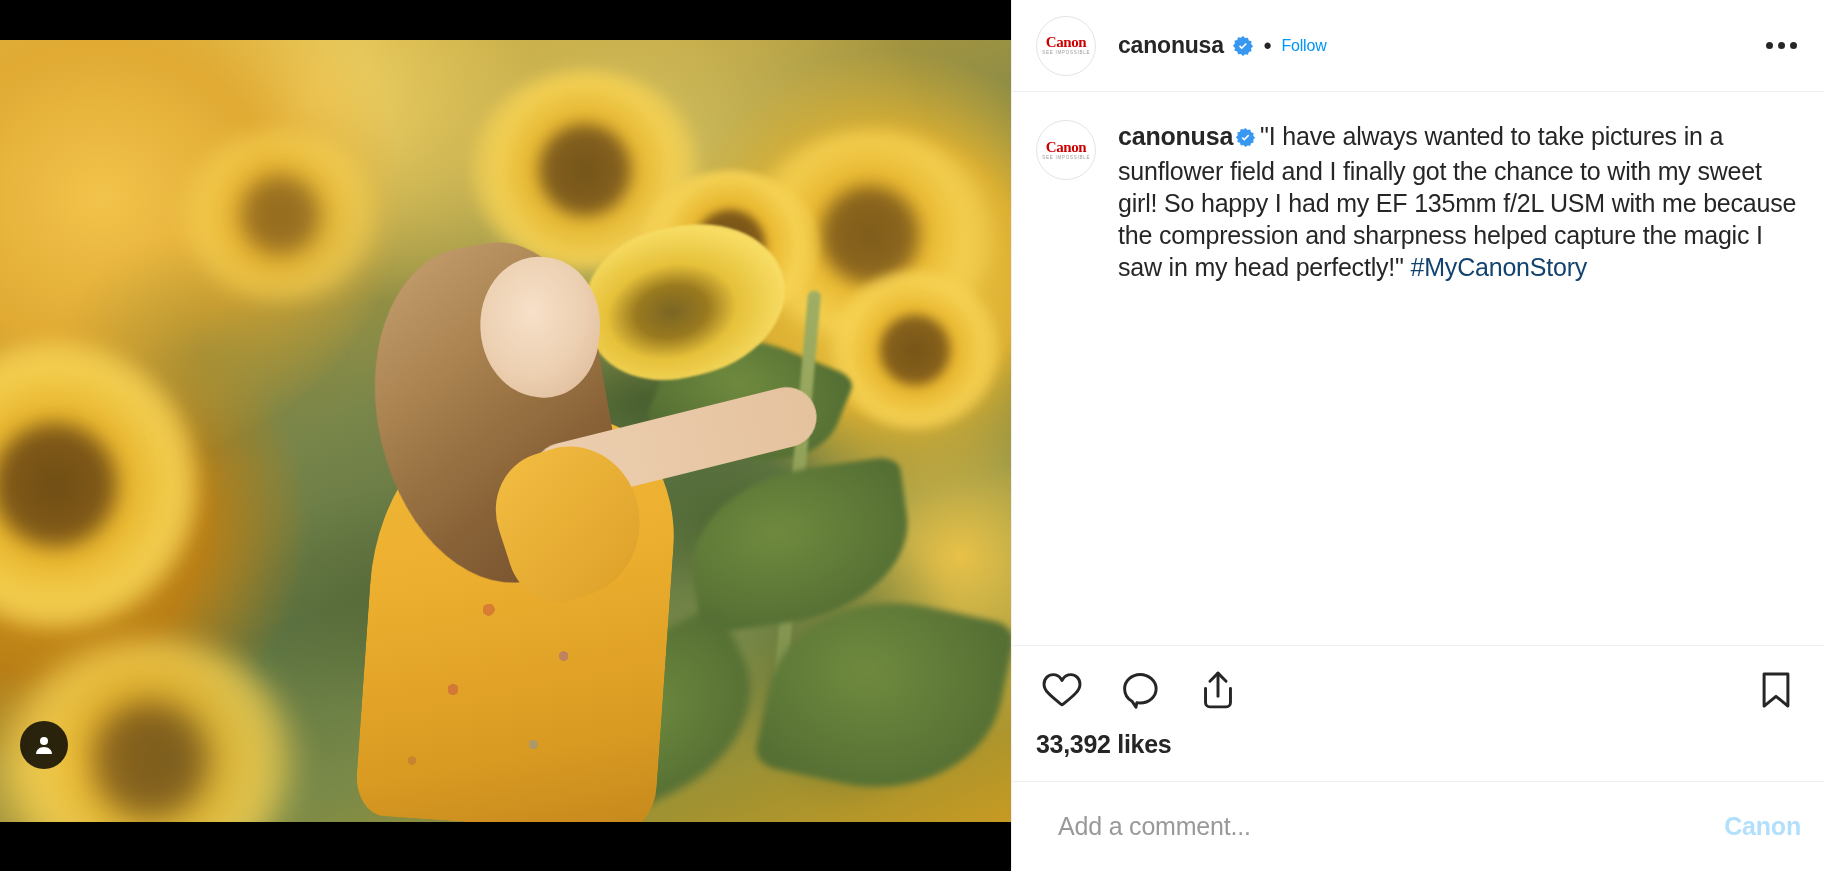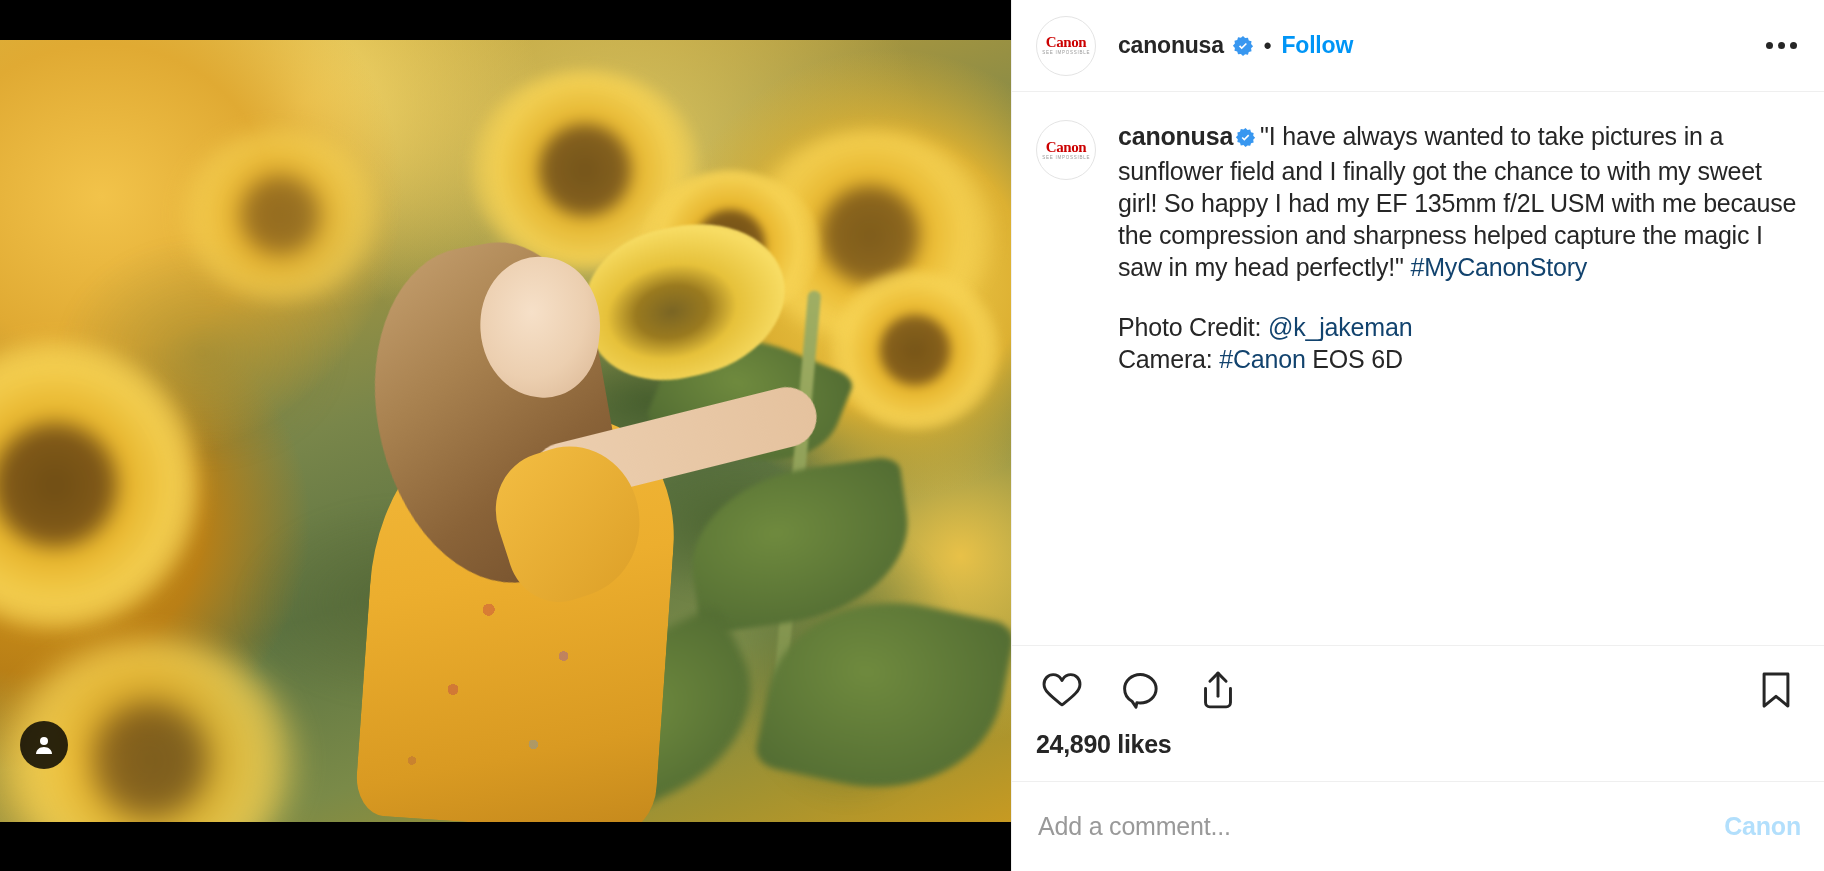--- a/index.html
+++ b/index.html
@@ -244,22 +244,22 @@
   }
   .dot-sep {
     color: #262626;
     font-size: 22px;
     margin: 0 10px;
     line-height: 1;
     font-weight: bold;
   }
   .follow-link {
     color: #0095f6;
-    font-size: 23px;
-    font-weight: bold;
+    font-size: 16px;
+    font-weight: normal;
     letter-spacing: -0.2px;
   }
   .more-btn {
     display: flex;
     align-items: center;
     gap: 5px;
     padding: 10px 6px;
     flex: 0 0 auto;
   }
   .more-btn span {
@@ -349,20 +349,21 @@
   }
   .comment-input {
     flex: 1 1 auto;
     border: none;
     outline: none;
     font-family: "Liberation Sans", sans-serif;
     font-size: 25px;
     color: #262626;
     background: transparent;
     letter-spacing: -0.2px;
+    margin-left: 20px;
   }
   .comment-input::placeholder { color: #999999; }
   .post-btn {
     color: #b2dffc;
     font-size: 25px;
     font-weight: bold;
     letter-spacing: -0.2px;
     flex: 0 0 auto;
     margin-left: 20px;
   }
@@ -441,24 +442,20 @@
         <div class="avatar-mark">Canon</div>
         <div class="avatar-sub">SEE IMPOSSIBLE</div>
       </div>
 
       <div class="caption-body">
         <span class="caption-user">canonusa</span><span class="caption-verified"><svg width="21" height="21" viewBox="0 0 24 24" aria-hidden="true">
               <path d="M12 1.2l2.3 2.2 3.1-.5.9 3 3 .9-.5 3.1 2.2 2.3-2.2 2.3.5 3.1-3 .9-.9 3-3.1-.5L12 22.8l-2.3-2.2-3.1.5-.9-3-3-.9.5-3.1L1 11.7l2.2-2.3-.5-3.1 3-.9.9-3 3.1.5z" fill="#3897f0"></path>
               <path d="M10.6 15.6l-3-3 1.3-1.3 1.7 1.7 4.4-4.4 1.3 1.3z" fill="#ffffff"></path>
             </svg></span><span>"I have always wanted to take pictures in a sunflower field and I finally got the chance to with my sweet girl! So happy I had my EF 135mm f/2L USM with me because the compression and sharpness helped capture the magic I saw in my head perfectly!" </span><span class="link-navy">#MyCanonStory</span>
 
-        <div class="caption-block">
-          <div><span>Photo Credit: </span><span class="link-navy">@k_jakeman</span></div>
-          <div><span>Camera: </span><span class="link-navy">#Canon</span><span> EOS 6D</span></div>
-        </div>
       </div>
     </div>
 
     <div class="actions-row">
       <div class="action-btn">
         <svg width="44" height="44" viewBox="0 0 24 24" fill="none" stroke="#262626" stroke-width="1.6" aria-hidden="true">
           <path d="M16.8 3.6c-1.8 0-3.4 1-4.3 2.4l-.5.8-.5-.8c-.9-1.4-2.5-2.4-4.3-2.4C4.4 3.6 2.2 5.9 2.2 8.8c0 1.9 1 3.5 2.3 4.9 1.9 2.1 4.4 4 6.8 5.9l.7.5.7-.5c2.4-1.9 4.9-3.8 6.8-5.9 1.3-1.4 2.3-3 2.3-4.9 0-2.9-2.2-5.2-5-5.2z" stroke-linejoin="round"></path>
         </svg>
       </div>
       <div class="action-btn">
@@ -474,21 +471,21 @@
         </svg>
       </div>
       <div class="spacer"></div>
       <div class="action-btn save-btn">
         <svg width="42" height="42" viewBox="0 0 24 24" fill="none" stroke="#262626" stroke-width="1.7" aria-hidden="true">
           <path d="M5.2 2.8h13.6v18.4L12 15.6l-6.8 5.6z" stroke-linejoin="round"></path>
         </svg>
       </div>
     </div>
 
-    <div class="likes">24,890 likes</div>
+    <div class="likes">33,392 likes</div>
 
     <div class="composer">
       <input class="comment-input" type="text" placeholder="Add a comment..." style="">
       <span class="post-btn">Canon</span>
     </div>
 
   </div>
 </div>
 
 </body></html>

